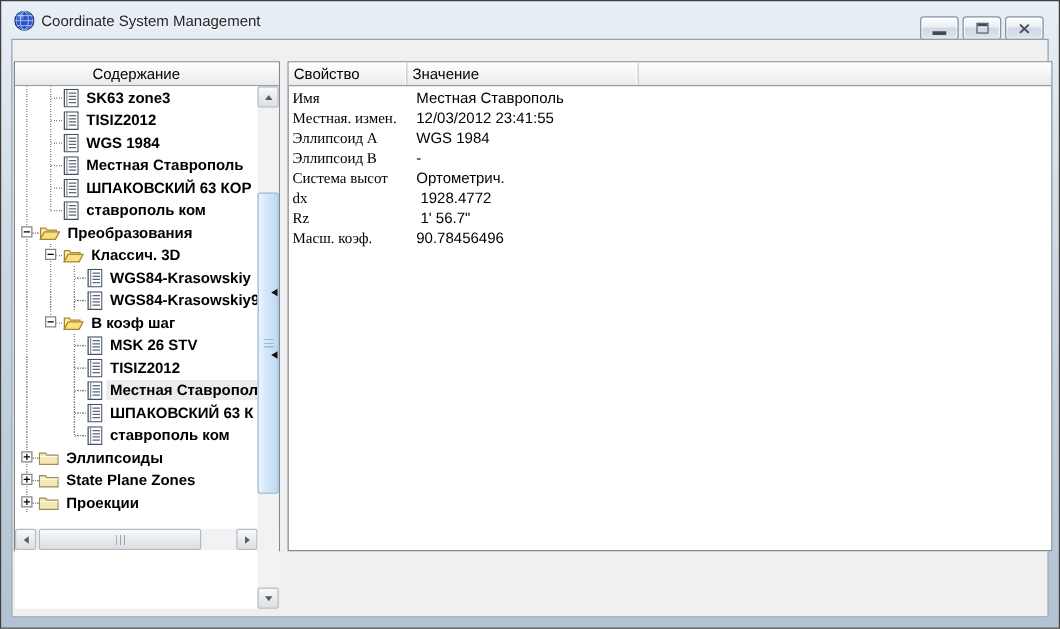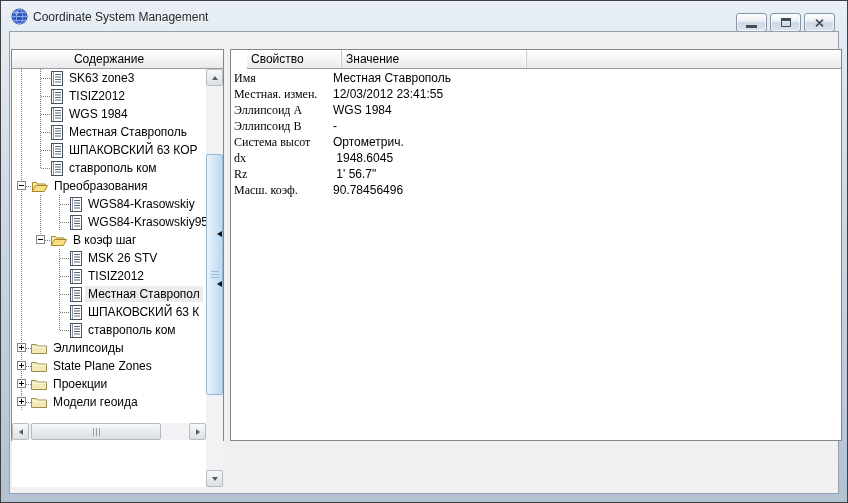--- a/index.html
+++ b/index.html
@@ -18,21 +18,21 @@
              background:linear-gradient(180deg,#ffffff 0%,#e9edf2 45%,#cfd9e3 50%,#dde4eb 100%);
              box-shadow:inset 0 0 0 1px rgba(255,255,255,.65);
              display:flex; align-items:center; justify-content:center; }
 
   
   .content { position:absolute; left:8px; right:8px; top:30px; bottom:8px;
              background:#f0f0f0; border:1px solid #93a1ae; }
 
   .panel { position:absolute; top:2px; height:392px; background:#fff; border:1px solid #828790;margin-top:15px; }
   .panel-left  { left:1px;  width:213px; }
-  .panel-right { left:220px; width:612px;padding-left:16px; }
+  .panel-right { left:220px; width:612px; }
 
   .panel-header { height:19px; display:flex; align-items:center; font-size:12px;
                   background:linear-gradient(180deg,#ffffff 0%,#f3f4f5 55%,#e8e9ea 100%);
                   border-bottom:1px solid #9c9c9c; }
   .lheader { justify-content:center; padding-right:17px; }
   .col { display:flex; align-items:center; height:100%; padding-left:4px;
          border-right:1px solid #c9c9c9; box-shadow:inset -1px 0 0 #ffffff; }
   .col-prop { width:95px; } .col-val { width:185px; } .col-fill { flex:1; border-right:none; box-shadow:none; }
 
   
@@ -46,21 +46,21 @@
                 background-image:repeating-linear-gradient(90deg,#7b7b7b 0 1px,transparent 1px 2px); }
   .tc-v::before,.tc-t::before,.tc-mv::before,.tc-pv::before { content:""; top:0; height:100%; }
   .tc-l::before,.tc-ml::before,.tc-pl::before { content:""; top:0; height:10px; }
   .tc-t::after,.tc-l::after { content:""; left:10px; right:0; }
   .tc-mv::after,.tc-pv::after,.tc-ml::after,.tc-pl::after { content:""; left:14px; right:0; }
   .exp { position:absolute; left:5px; top:4px; width:9px; height:9px;
          background:#fff; border:1px solid #858585; }
   .exp::after { content:""; position:absolute; left:1px; top:3px; width:5px; height:1px; background:#000; }
   .exp-p::before { content:""; position:absolute; left:3px; top:1px; width:1px; height:5px; background:#000; }
   .ticon { flex:none; display:inline-flex; margin-right:3px; }
-  .tlabel { padding:1px 3px; }
+  .tlabel { padding:1px 3px;font-weight:bold; }
   .tree-row.selected .tlabel { background:#ececec; }
 
   
   .vscroll { position:absolute; right:0; top:19px; width:17px; height:418px; background:#f1f2f4; }
   .hscroll { position:absolute; left:0; bottom:0; width:194px; height:17px; background:#f1f2f4; }
   .scroll-corner { position:absolute; right:0; bottom:0; width:17px; height:17px; background:#f1f2f4; }
   .sbtn { position:absolute; width:17px; height:17px; border:1px solid #b8bcc0; border-radius:2px;
           background:linear-gradient(180deg,#f8f9fa 0%,#e6e9ec 60%,#dce0e4 100%);
           display:flex; align-items:center; justify-content:center; }
   .arr { width:0; height:0; }
@@ -216,55 +216,68 @@
             <span class="ticon">
               <svg width="17" height="14" viewBox="0 0 17 14">
                 <path d="M1.5 12.5v-9h4l1 1.5h7.5v2.5" fill="#fdeca6" stroke="#a8872c"></path>
                 <path d="M4.5 6.5h12l-3.2 6H1.2z" fill="#f9e083" stroke="#a8872c"></path>
               </svg>
             </span>
             <span class="tlabel">Преобразования</span>
           </div>
           <div class="tree-row">
             <span class="tc tc-v"></span>
-            <span class="tc tc-v"></span>
-            <span class="tc tc-t"></span>
-            <span class="ticon">
-              <svg width="13" height="15" viewBox="0 0 13 15">
-                <rect x="1.5" y="0.5" width="11" height="14" fill="#fff" stroke="#46525f"></rect>
-                <path d="M3.5 1v13" stroke="#8a94a0"></path>
-                <path d="M5 3.5h6M5 6h6M5 8.5h6M5 11h6" stroke="#5c6876"></path>
-              </svg>
-            </span>
-            <span class="tlabel">WGS84-Krasowskiy</span>
-          </div>
-          <div class="tree-row">
-            <span class="tc tc-v"></span>
-            <span class="tc tc-v"></span>
-            <span class="tc tc-t"></span>
-            <span class="ticon">
-              <svg width="13" height="15" viewBox="0 0 13 15">
-                <rect x="1.5" y="0.5" width="11" height="14" fill="#fff" stroke="#46525f"></rect>
-                <path d="M3.5 1v13" stroke="#8a94a0"></path>
-                <path d="M5 3.5h6M5 6h6M5 8.5h6M5 11h6" stroke="#5c6876"></path>
-              </svg>
-            </span>
-            <span class="tlabel">WGS84-Krasowskiy95</span>
-          </div>
-          <div class="tree-row">
-            <span class="tc tc-v"></span>
-            <span class="tc tc-ml">
+            <span class="tc tc-mv">
               <span class="exp"></span>
             </span>
             <span class="ticon">
               <svg width="17" height="14" viewBox="0 0 17 14">
                 <path d="M1.5 12.5v-9h4l1 1.5h7.5v2.5" fill="#fdeca6" stroke="#a8872c"></path>
                 <path d="M4.5 6.5h12l-3.2 6H1.2z" fill="#f9e083" stroke="#a8872c"></path>
               </svg>
             </span>
+            <span class="tlabel">Классич. 3D</span>
+          </div>
+          <div class="tree-row">
+            <span class="tc tc-v"></span>
+            <span class="tc tc-v"></span>
+            <span class="tc tc-t"></span>
+            <span class="ticon">
+              <svg width="13" height="15" viewBox="0 0 13 15">
+                <rect x="1.5" y="0.5" width="11" height="14" fill="#fff" stroke="#46525f"></rect>
+                <path d="M3.5 1v13" stroke="#8a94a0"></path>
+                <path d="M5 3.5h6M5 6h6M5 8.5h6M5 11h6" stroke="#5c6876"></path>
+              </svg>
+            </span>
+            <span class="tlabel">WGS84-Krasowskiy</span>
+          </div>
+          <div class="tree-row">
+            <span class="tc tc-v"></span>
+            <span class="tc tc-v"></span>
+            <span class="tc tc-t"></span>
+            <span class="ticon">
+              <svg width="13" height="15" viewBox="0 0 13 15">
+                <rect x="1.5" y="0.5" width="11" height="14" fill="#fff" stroke="#46525f"></rect>
+                <path d="M3.5 1v13" stroke="#8a94a0"></path>
+                <path d="M5 3.5h6M5 6h6M5 8.5h6M5 11h6" stroke="#5c6876"></path>
+              </svg>
+            </span>
+            <span class="tlabel">WGS84-Krasowskiy95</span>
+          </div>
+          <div class="tree-row">
+            <span class="tc tc-v"></span>
+            <span class="tc tc-ml">
+              <span class="exp"></span>
+            </span>
+            <span class="ticon">
+              <svg width="17" height="14" viewBox="0 0 17 14">
+                <path d="M1.5 12.5v-9h4l1 1.5h7.5v2.5" fill="#fdeca6" stroke="#a8872c"></path>
+                <path d="M4.5 6.5h12l-3.2 6H1.2z" fill="#f9e083" stroke="#a8872c"></path>
+              </svg>
+            </span>
             <span class="tlabel">В коэф шаг</span>
           </div>
           <div class="tree-row">
             <span class="tc tc-v"></span>
             <span class="tc tc-e"></span>
             <span class="tc tc-t"></span>
             <span class="ticon">
               <svg width="13" height="15" viewBox="0 0 13 15">
                 <rect x="1.5" y="0.5" width="11" height="14" fill="#fff" stroke="#46525f"></rect>
                 <path d="M3.5 1v13" stroke="#8a94a0"></path>
@@ -353,32 +366,20 @@
             <span class="tc tc-pv">
               <span class="exp exp-p"></span>
             </span>
             <span class="ticon">
               <svg width="16" height="13" viewBox="0 0 16 13">
                 <path d="M0.5 11.5v-9h5l1 1.5h9v7.5z" fill="#f3e8b6" stroke="#9b8b55"></path>
                 <path d="M1 5.2h14.2" stroke="#fffdf0" opacity="0.85"></path>
               </svg>
             </span>
             <span class="tlabel">Проекции</span>
-          </div>
-          <div class="tree-row">
-            <span class="tc tc-pv">
-              <span class="exp exp-p"></span>
-            </span>
-            <span class="ticon">
-              <svg width="16" height="13" viewBox="0 0 16 13">
-                <path d="M0.5 11.5v-9h5l1 1.5h9v7.5z" fill="#f3e8b6" stroke="#9b8b55"></path>
-                <path d="M1 5.2h14.2" stroke="#fffdf0" opacity="0.85"></path>
-              </svg>
-            </span>
-            <span class="tlabel">Модели геоида</span>
           </div>
         </div>
 
       <div class="vscroll">
         <div class="sbtn" style="left:0;top:0;">
           <span class="arr arr-up"></span>
         </div>
         <div class="vthumb">
           <span class="grip"></span>
         </div>
@@ -430,21 +431,21 @@
           <div class="p-row">
             <span class="p-name">Эллипсоид В</span>
             <span class="p-val">-</span>
           </div>
           <div class="p-row">
             <span class="p-name">Система высот</span>
             <span class="p-val">Ортометрич.</span>
           </div>
           <div class="p-row">
             <span class="p-name">dx</span>
-            <span class="p-val"> 1948.6045</span>
+            <span class="p-val"> 1928.4772</span>
           </div>
           <div class="p-row">
             <span class="p-name">Rz</span>
             <span class="p-val"> 1' 56.7"</span>
           </div>
           <div class="p-row">
             <span class="p-name">Масш. коэф.</span>
             <span class="p-val">90.78456496</span>
           </div>
         </div>

